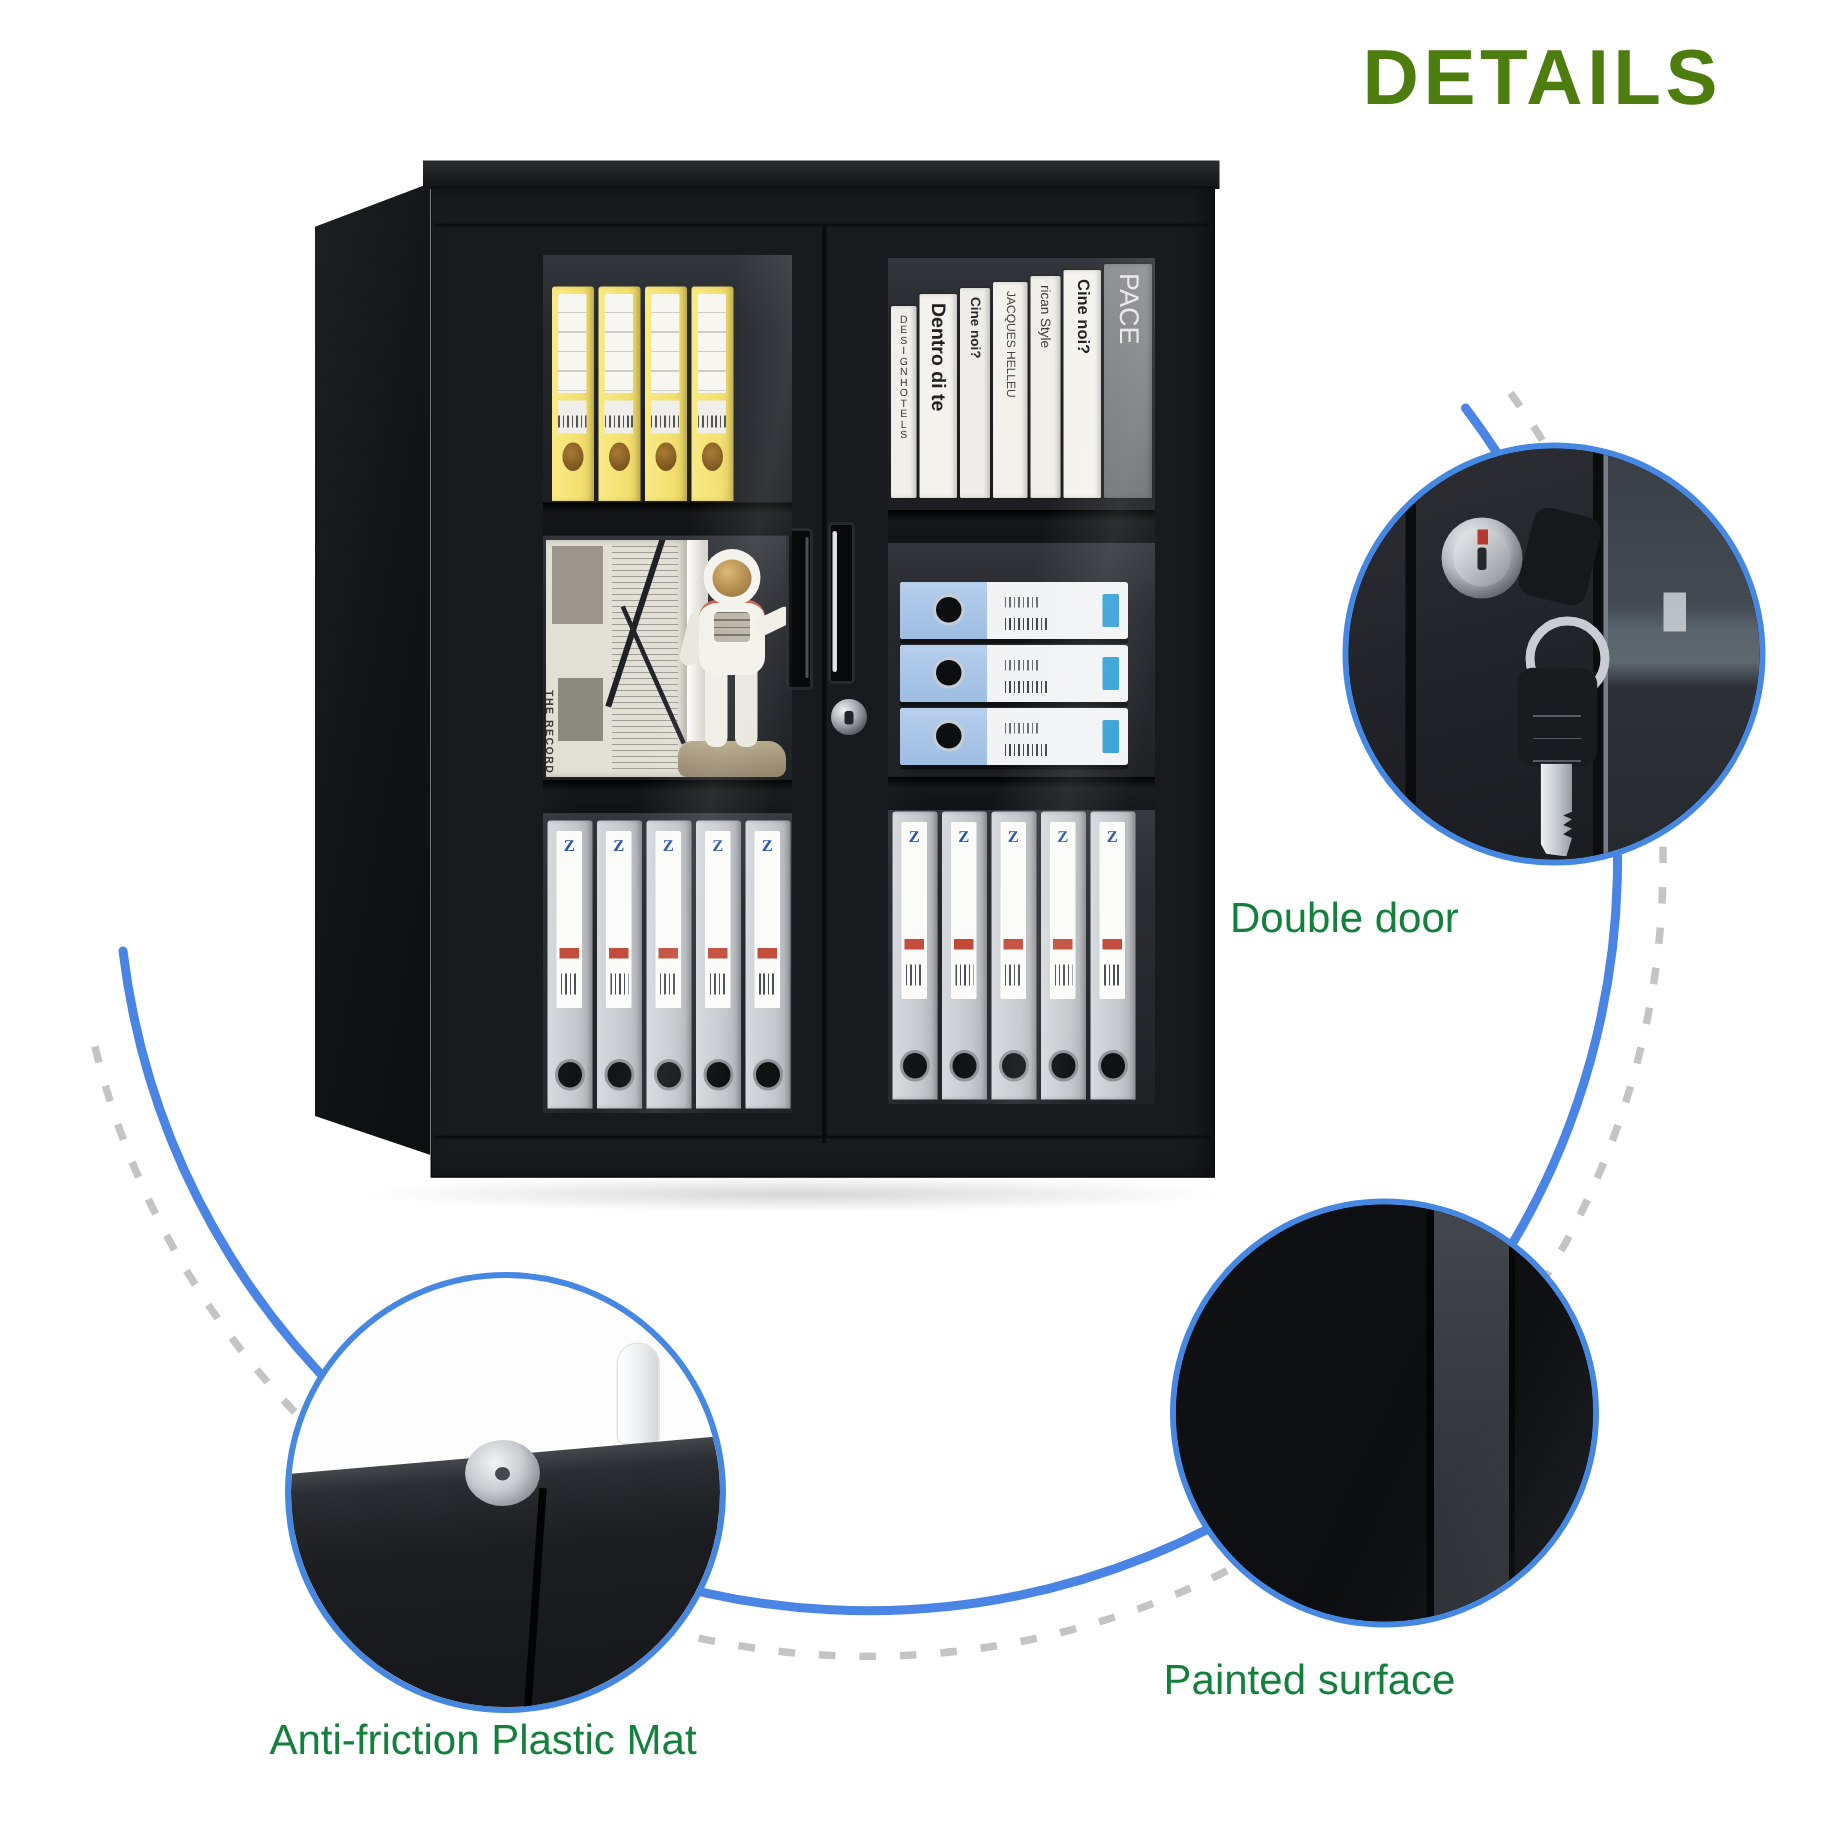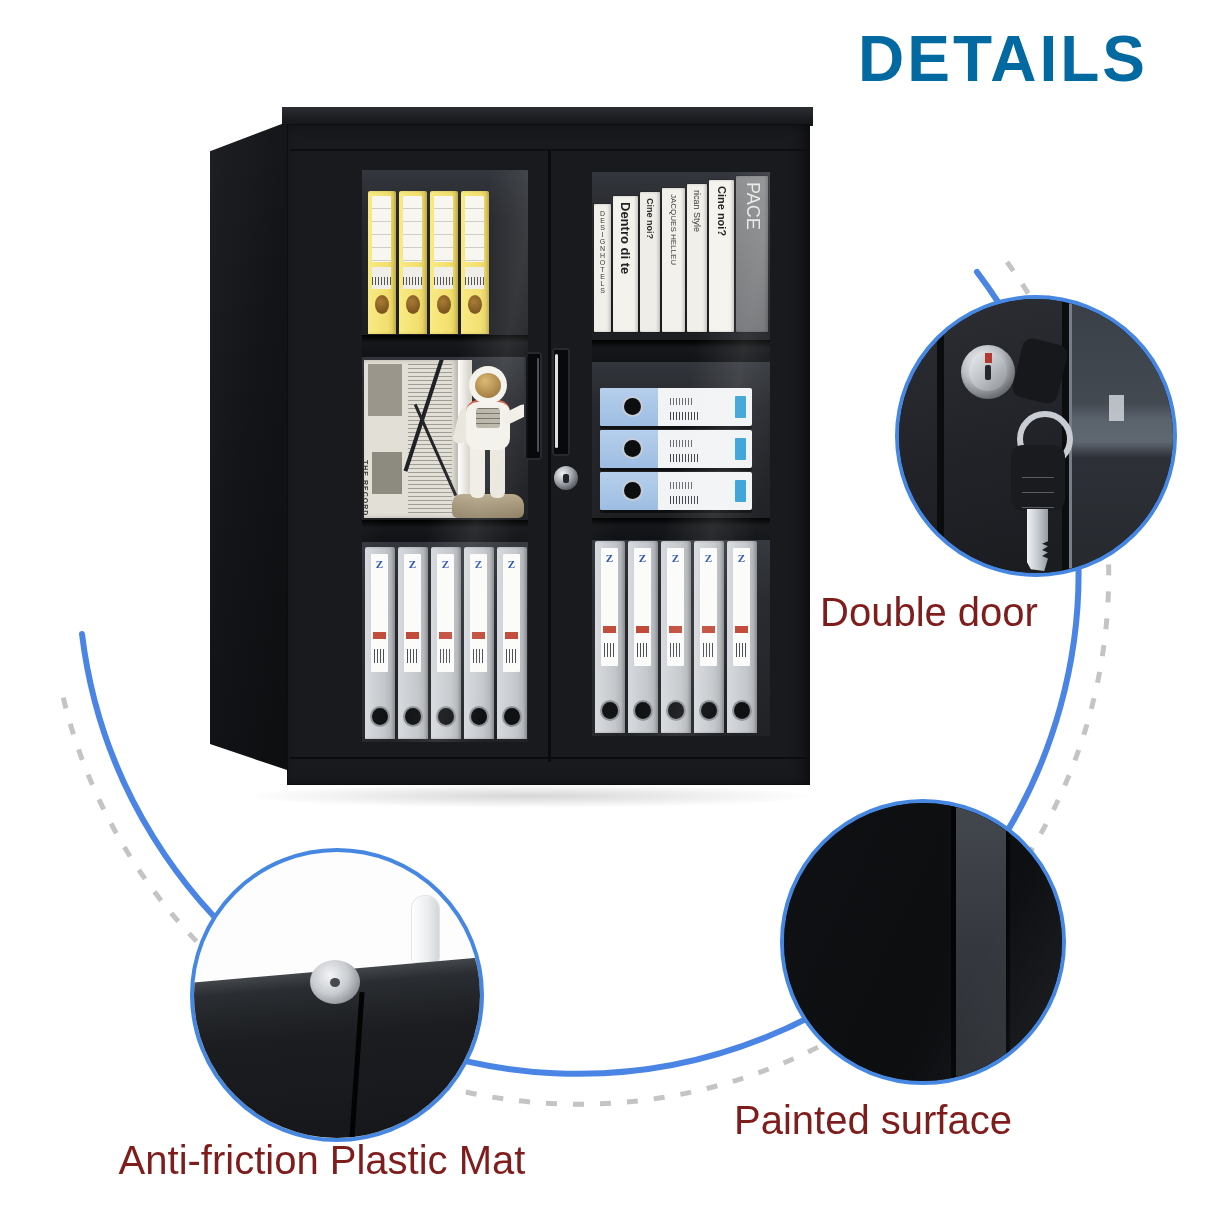--- a/index.html
+++ b/index.html
@@ -1,21 +1,21 @@
 <!DOCTYPE html>
 <html><head>
 <meta charset="utf-8">
 <style>
   html,body{margin:0;padding:0;background:#ffffff;}
   #canvas{position:relative;width:1214px;height:1214px;background:#fff;overflow:hidden;
           font-family:"Liberation Sans", sans-serif;}
   .abs{position:absolute;}
   
-  #title{position:absolute;right:66px;top:22px;font-size:64px;font-weight:700;
-         letter-spacing:3px;color:#0369a1;}
+  #title{position:absolute;right:66px;top:22px;font-size:52px;font-weight:700;
+         letter-spacing:3px;color:#4d7c0f;}
   
   #arcs{position:absolute;left:0;top:0;z-index:1;}
   
   #cabinet{position:absolute;left:0;top:0;width:1214px;height:1214px;z-index:2;}
   .side{left:210px;top:122px;width:77px;height:648px;
         background:linear-gradient(100deg,#1d1f22 0%,#121316 55%,#0d0e10 100%);
         clip-path:polygon(0 4.5%,100% 0,100% 100%,0 96%);}
   .topcap{left:282px;top:107px;width:531px;height:19px;background:linear-gradient(180deg,#2c2e33 0%,#1b1d21 60%,#141519 100%);}
   .front{left:287px;top:124px;width:523px;height:661px;background:#191a1e;
          box-shadow:inset 0 0 0 1px #0c0d0f, inset -6px 0 14px rgba(0,0,0,.5);}
@@ -134,21 +134,21 @@
   
   #c-mat .peg{position:absolute;left:218px;top:44px;width:27px;height:66px;border-radius:13px 13px 4px 4px;
         background:linear-gradient(90deg,#ffffff 0%,#eceeef 55%,#d3d6d9 100%);box-shadow:0 0 0 1px #e2e4e6;}
   #c-mat .metal{position:absolute;left:-22px;top:118px;width:340px;height:210px;transform:rotate(-5deg);
         background:linear-gradient(180deg,#43474c 0%,#2a2d31 7%,#1b1d20 30%,#141518 100%);}
   #c-mat .mseam{position:absolute;left:160px;top:140px;width:5px;height:160px;background:#020303;transform:rotate(4deg);}
   #c-mat .disc{position:absolute;left:116px;top:108px;width:50px;height:44px;border-radius:50%;
         background:radial-gradient(circle at 40% 35%,#f3f4f6 0%,#c8cbcf 45%,#8b8f94 78%,#6a6e73 100%);}
   #c-mat .dhole{position:absolute;left:136px;top:126px;width:10px;height:9px;border-radius:50%;background:#45484d;}
   
-  .lbl{position:absolute;color:#7f1d1d;font-size:40px;line-height:48px;z-index:4;}
+  .lbl{position:absolute;color:#15803d;font-size:28px;line-height:48px;z-index:4;}
   #lbl-handle{left:820px;top:588px;text-align:left;}
   #lbl-paint{left:673px;top:1096px;width:400px;text-align:center;}
   #lbl-mat{left:72px;top:1136px;width:500px;text-align:center;}
 </style>
 </head>
 <body>
 
 <div id="canvas">
 
   <svg id="arcs" width="1214" height="1214" viewBox="0 0 1214 1214">

